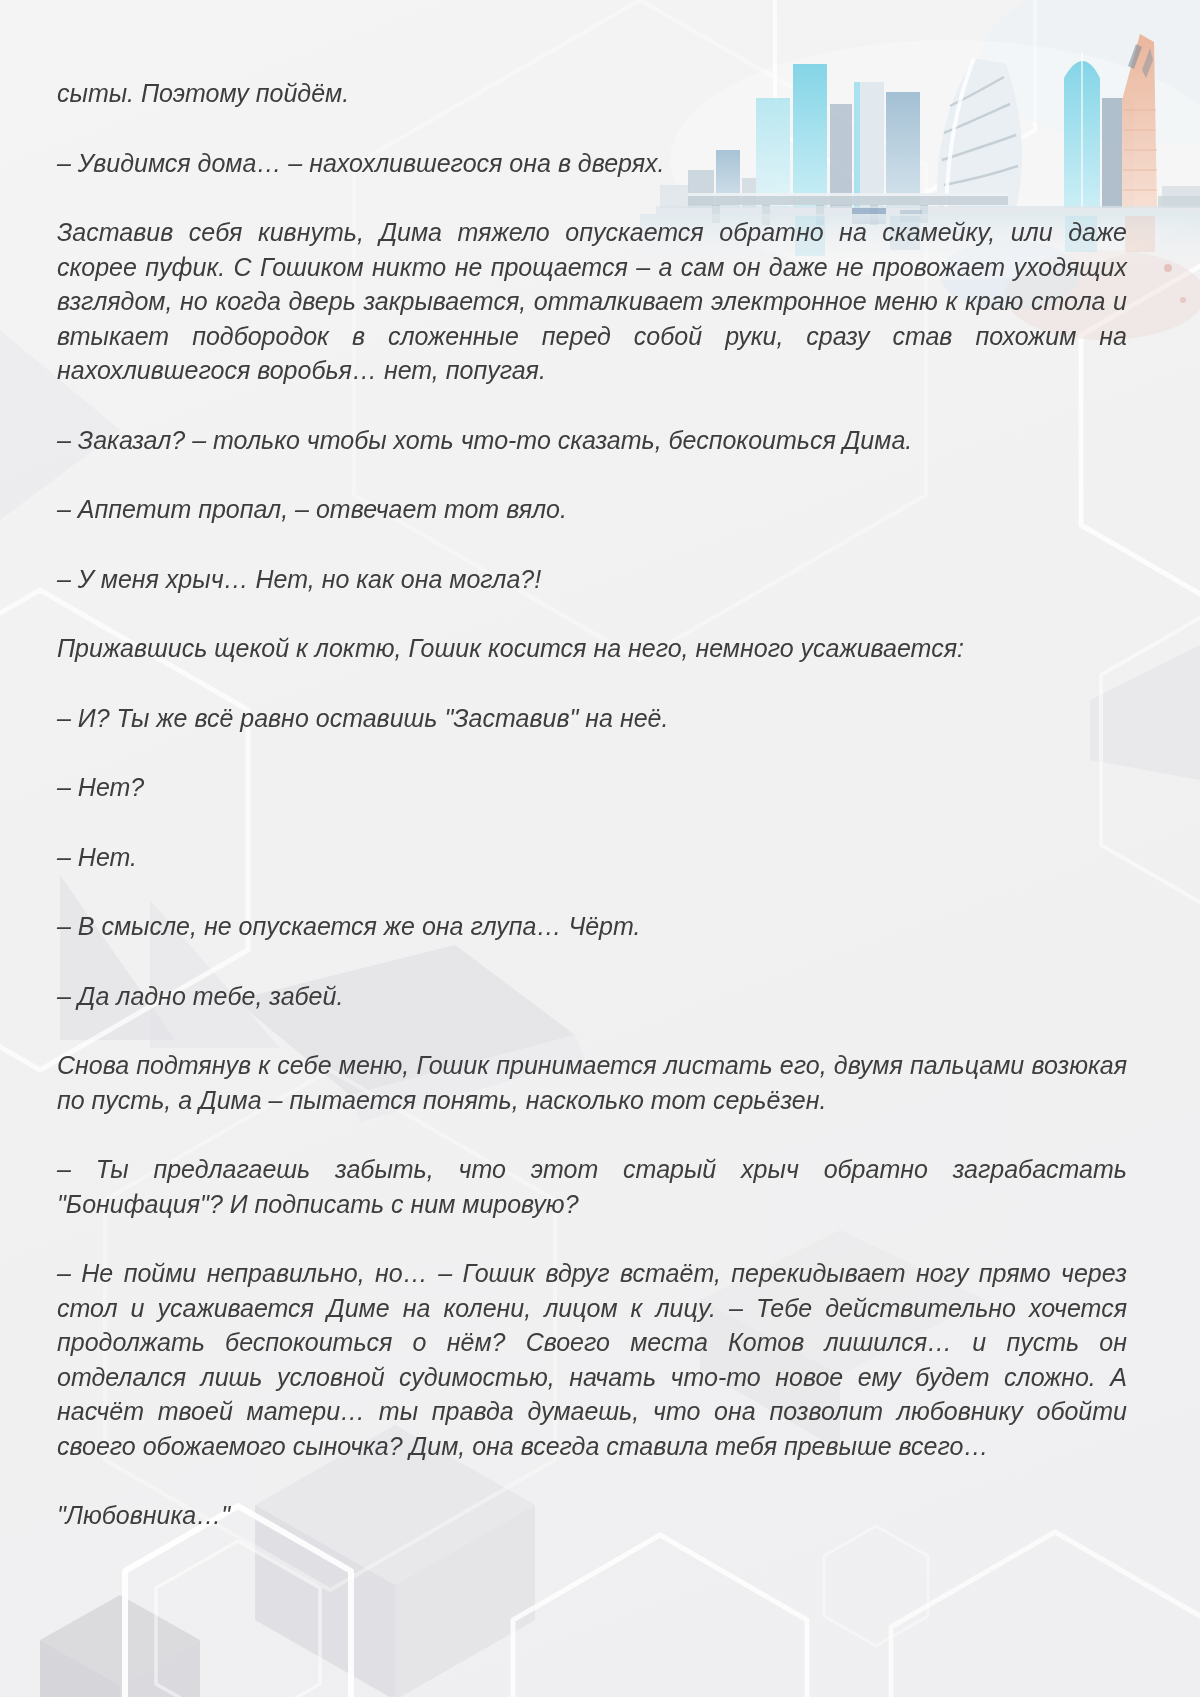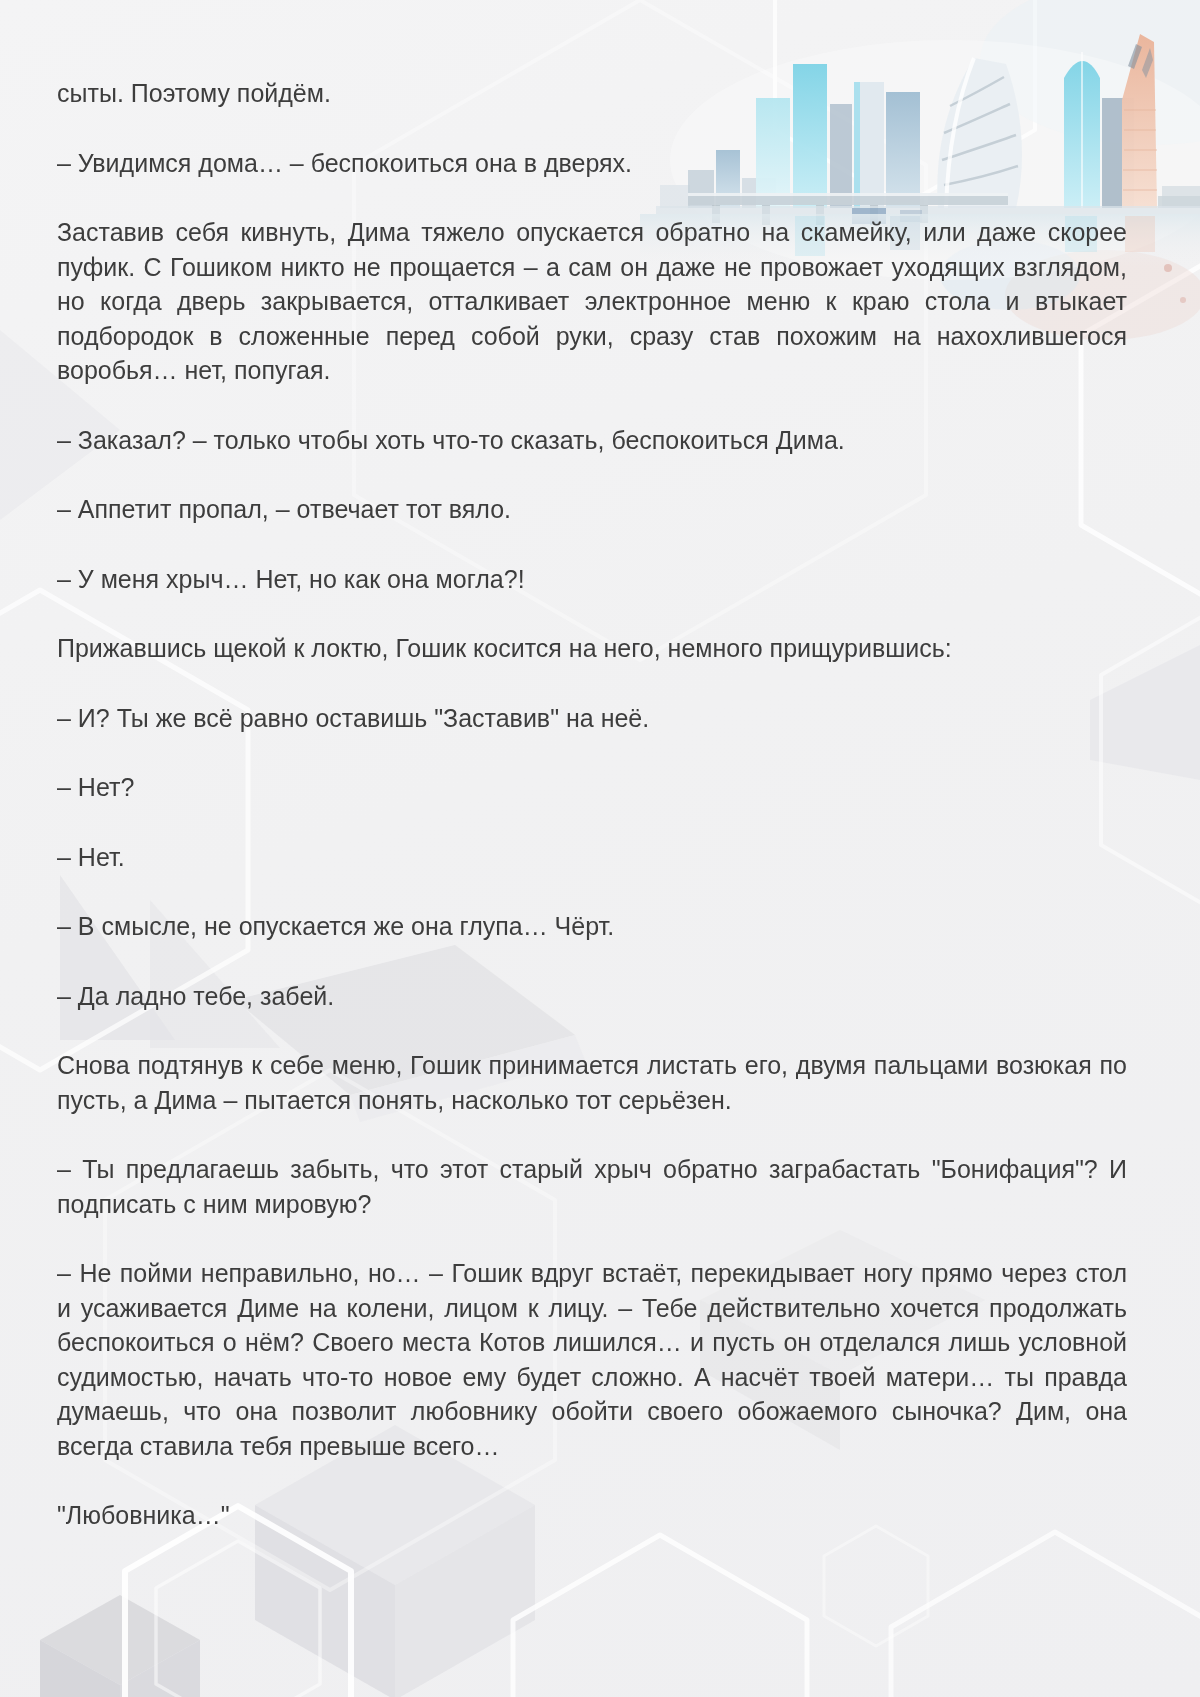--- a/index.html
+++ b/index.html
@@ -7,20 +7,21 @@
     padding: 0;
     background: #f1f1f2;
   }
   .page {
     position: relative;
     width: 1200px;
     height: 1697px;
     overflow: hidden;
     background: linear-gradient(160deg, #f4f4f5 0%, #f1f1f2 45%, #efeff1 100%);
     font-family: "Liberation Sans", sans-serif;
+    font-style: italic;
   }
   .bg {
     position: absolute;
     inset: 0;
     width: 1200px;
     height: 1697px;
     display: block;
   }
   .content {
     position: absolute;
@@ -165,26 +166,26 @@
         <rect x="795" y="216" width="30" height="40" fill="#8fd8e8" opacity="0.22"></rect>
         <rect x="890" y="216" width="30" height="34" fill="#a9c3d4" opacity="0.22"></rect>
         <rect x="1065" y="216" width="32" height="36" fill="#8fd8e8" opacity="0.22"></rect>
         <rect x="1125" y="216" width="30" height="36" fill="#eab49a" opacity="0.25"></rect>
       </g>
     </g>
   </svg>
 
   <main class="content">
     <p>сыты. Поэтому пойдём.</p>
-    <p>– Увидимся дома… – беспокоиться она в дверях.</p>
+    <p>– Увидимся дома… – нахохлившегося она в дверях.</p>
     <p>Заставив себя кивнуть, Дима тяжело опускается обратно на скамейку, или даже скорее пуфик. С Гошиком никто не прощается – а сам он даже не провожает уходящих взглядом, но когда дверь закрывается, отталкивает электронное меню к краю стола и втыкает подбородок в сложенные перед собой руки, сразу став похожим на нахохлившегося воробья… нет, попугая.</p>
     <p>– Заказал? – только чтобы хоть что-то сказать, беспокоиться Дима.</p>
     <p>– Аппетит пропал, – отвечает тот вяло.</p>
     <p>– У меня хрыч… Нет, но как она могла?!</p>
-    <p>Прижавшись щекой к локтю, Гошик косится на него, немного прищурившись:</p>
+    <p>Прижавшись щекой к локтю, Гошик косится на него, немного усаживается:</p>
     <p>– И? Ты же всё равно оставишь "Заставив" на неё.</p>
     <p>– Нет?</p>
     <p>– Нет.</p>
     <p>– В смысле, не опускается же она глупа… Чёрт.</p>
     <p>– Да ладно тебе, забей.</p>
     <p>Снова подтянув к себе меню, Гошик принимается листать его, двумя пальцами возюкая по пусть, а Дима – пытается понять, насколько тот серьёзен.</p>
     <p>– Ты предлагаешь забыть, что этот старый хрыч обратно заграбастать "Бонифация"? И подписать с ним мировую?</p>
     <p>– Не пойми неправильно, но… – Гошик вдруг встаёт, перекидывает ногу прямо через стол и усаживается Диме на колени, лицом к лицу. – Тебе действительно хочется продолжать беспокоиться о нём? Своего места Котов лишился… и пусть он отделался лишь условной судимостью, начать что-то новое ему будет сложно. А насчёт твоей матери… ты правда думаешь, что она позволит любовнику обойти своего обожаемого сыночка? Дим, она всегда ставила тебя превыше всего…</p>
     <p>"Любовника…"</p>
   </main>

